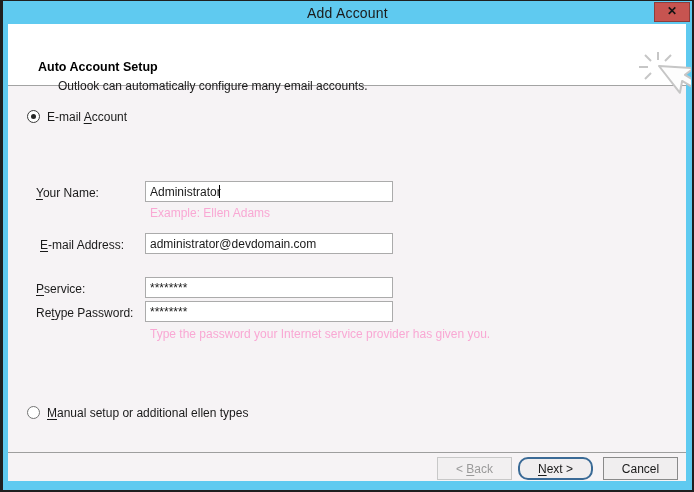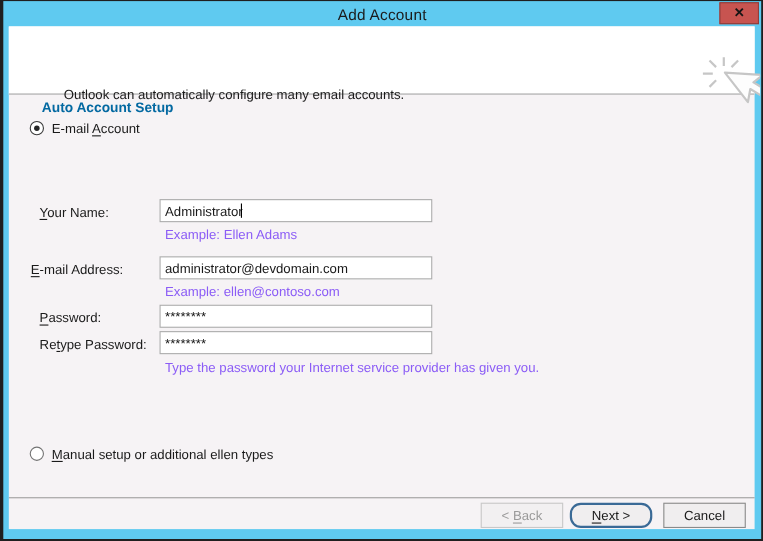--- a/index.html
+++ b/index.html
@@ -31,21 +31,21 @@
     font-family:"Liberation Sans", sans-serif;
   }
   .content {
     position:absolute; left:8px; top:24px; width:678px; height:457px;
     background:#F6F3F5;
   }
   .header-band {
     position:absolute; left:8px; top:24px; width:678px; height:62px;
     background:#FFFFFF; border-bottom:1px solid #A3A3A3;
   }
-  .h-title { position:absolute; left:30px; top:36px; font-size:12.5px; font-weight:bold; color:#0369a1;margin-top:31px; }
+  .h-title { position:absolute; left:30px; top:36px; font-size:12.5px; font-weight:bold; color:#000000; }
   .h-sub   { position:absolute; left:50px; top:55px; font-size:12px; color:#1A1A1A; }
   .cursor-art { position:absolute; left:629px; top:27px; }
 
   .radio {
     position:absolute; width:13px; height:13px; border-radius:50%;
     background:#FFFFFF; border:1px solid #747474;
   }
   .radio.selected { border-color:#3A3A3A; }
   .radio.selected::after {
     content:""; position:absolute; left:3px; top:3px; width:5px; height:5px;
@@ -53,21 +53,21 @@
   }
   .radio-label { position:absolute; font-size:12px; font-weight:normal; color:#1A1A1A; }
 
   .fld-label { position:absolute; font-size:12px; color:#1A1A1A; }
   .txt-input {
     position:absolute; width:248px; height:21px;
     border:1px solid #ABABAB; background:#FFFFFF;
     font-family:"Liberation Sans", sans-serif; font-size:12px; color:#1A1A1A;
     padding:2px 4px; outline:none;
   }
-  .example { position:absolute; font-size:12px; color:#8b5cf6; }
+  .example { position:absolute; font-size:12px; color:#f9a8d4; }
   .caret { position:absolute; left:219px; top:185px; width:1px; height:13px; background:#000; }
 
   .sep { position:absolute; left:8px; top:452px; width:678px; height:1px; background:#9E9E9E; }
 
   .btn {
     position:absolute; top:457px; width:75px; height:23px;
     background:#F0EEEF; border:1px solid #8A8A8A;
     font-family:"Liberation Sans", sans-serif; font-size:12px; color:#1A1A1A;
     text-align:center; line-height:20px; cursor:default;
   }
@@ -107,25 +107,24 @@
   </div>
 
   <div class="radio selected" style="left:27px; top:110px;"></div>
   <div class="radio-label" style="left:47px; top:110px;"><span>E-mail </span><u>A</u><span>ccount</span></div>
 
   <div class="fld-label" style="left:36px; top:186px;"><span></span><u>Y</u><span>our Name:</span></div>
   <input class="txt-input" style="left: 145px; top: 181px;" type="text" value="Administrator">
   <div class="caret"></div>
   <div class="example" style="left:150px; top:206px;">Example: Ellen Adams</div>
 
-  <div class="fld-label" style="left:28px; top:238px;"><span></span><u>E</u><span>-mail Address:</span></div>
+  <div class="fld-label" style="left:40px; top:238px;"><span></span><u>E</u><span>-mail Address:</span></div>
   <input class="txt-input" style="left: 145px; top: 233px;" type="text" value="administrator@devdomain.com">
-  <div class="example" style="left:150px; top:258px;">Example: ellen@contoso.com</div>
 
-  <div class="fld-label" style="left:36px; top:282px;"><span></span><u>P</u><span>assword:</span></div>
+  <div class="fld-label" style="left:36px; top:282px;"><span></span><u>P</u><span>service:</span></div>
   <input class="txt-input" style="left: 145px; top: 277px;" type="text" value="********">
 
   <div class="fld-label" style="left:36px; top:306px;"><span>Re</span><u>t</u><span>ype Password:</span></div>
   <input class="txt-input" style="left: 145px; top: 301px;" type="text" value="********">
 
   <div class="example" style="left:150px; top:327px;">Type the password your Internet service provider has given you.</div>
 
   <div class="radio" style="left:27px; top:406px;"></div>
   <div class="radio-label" style="left:47px; top:406px;"><span></span><u>M</u><span>anual setup or additional ellen types</span></div>
 

